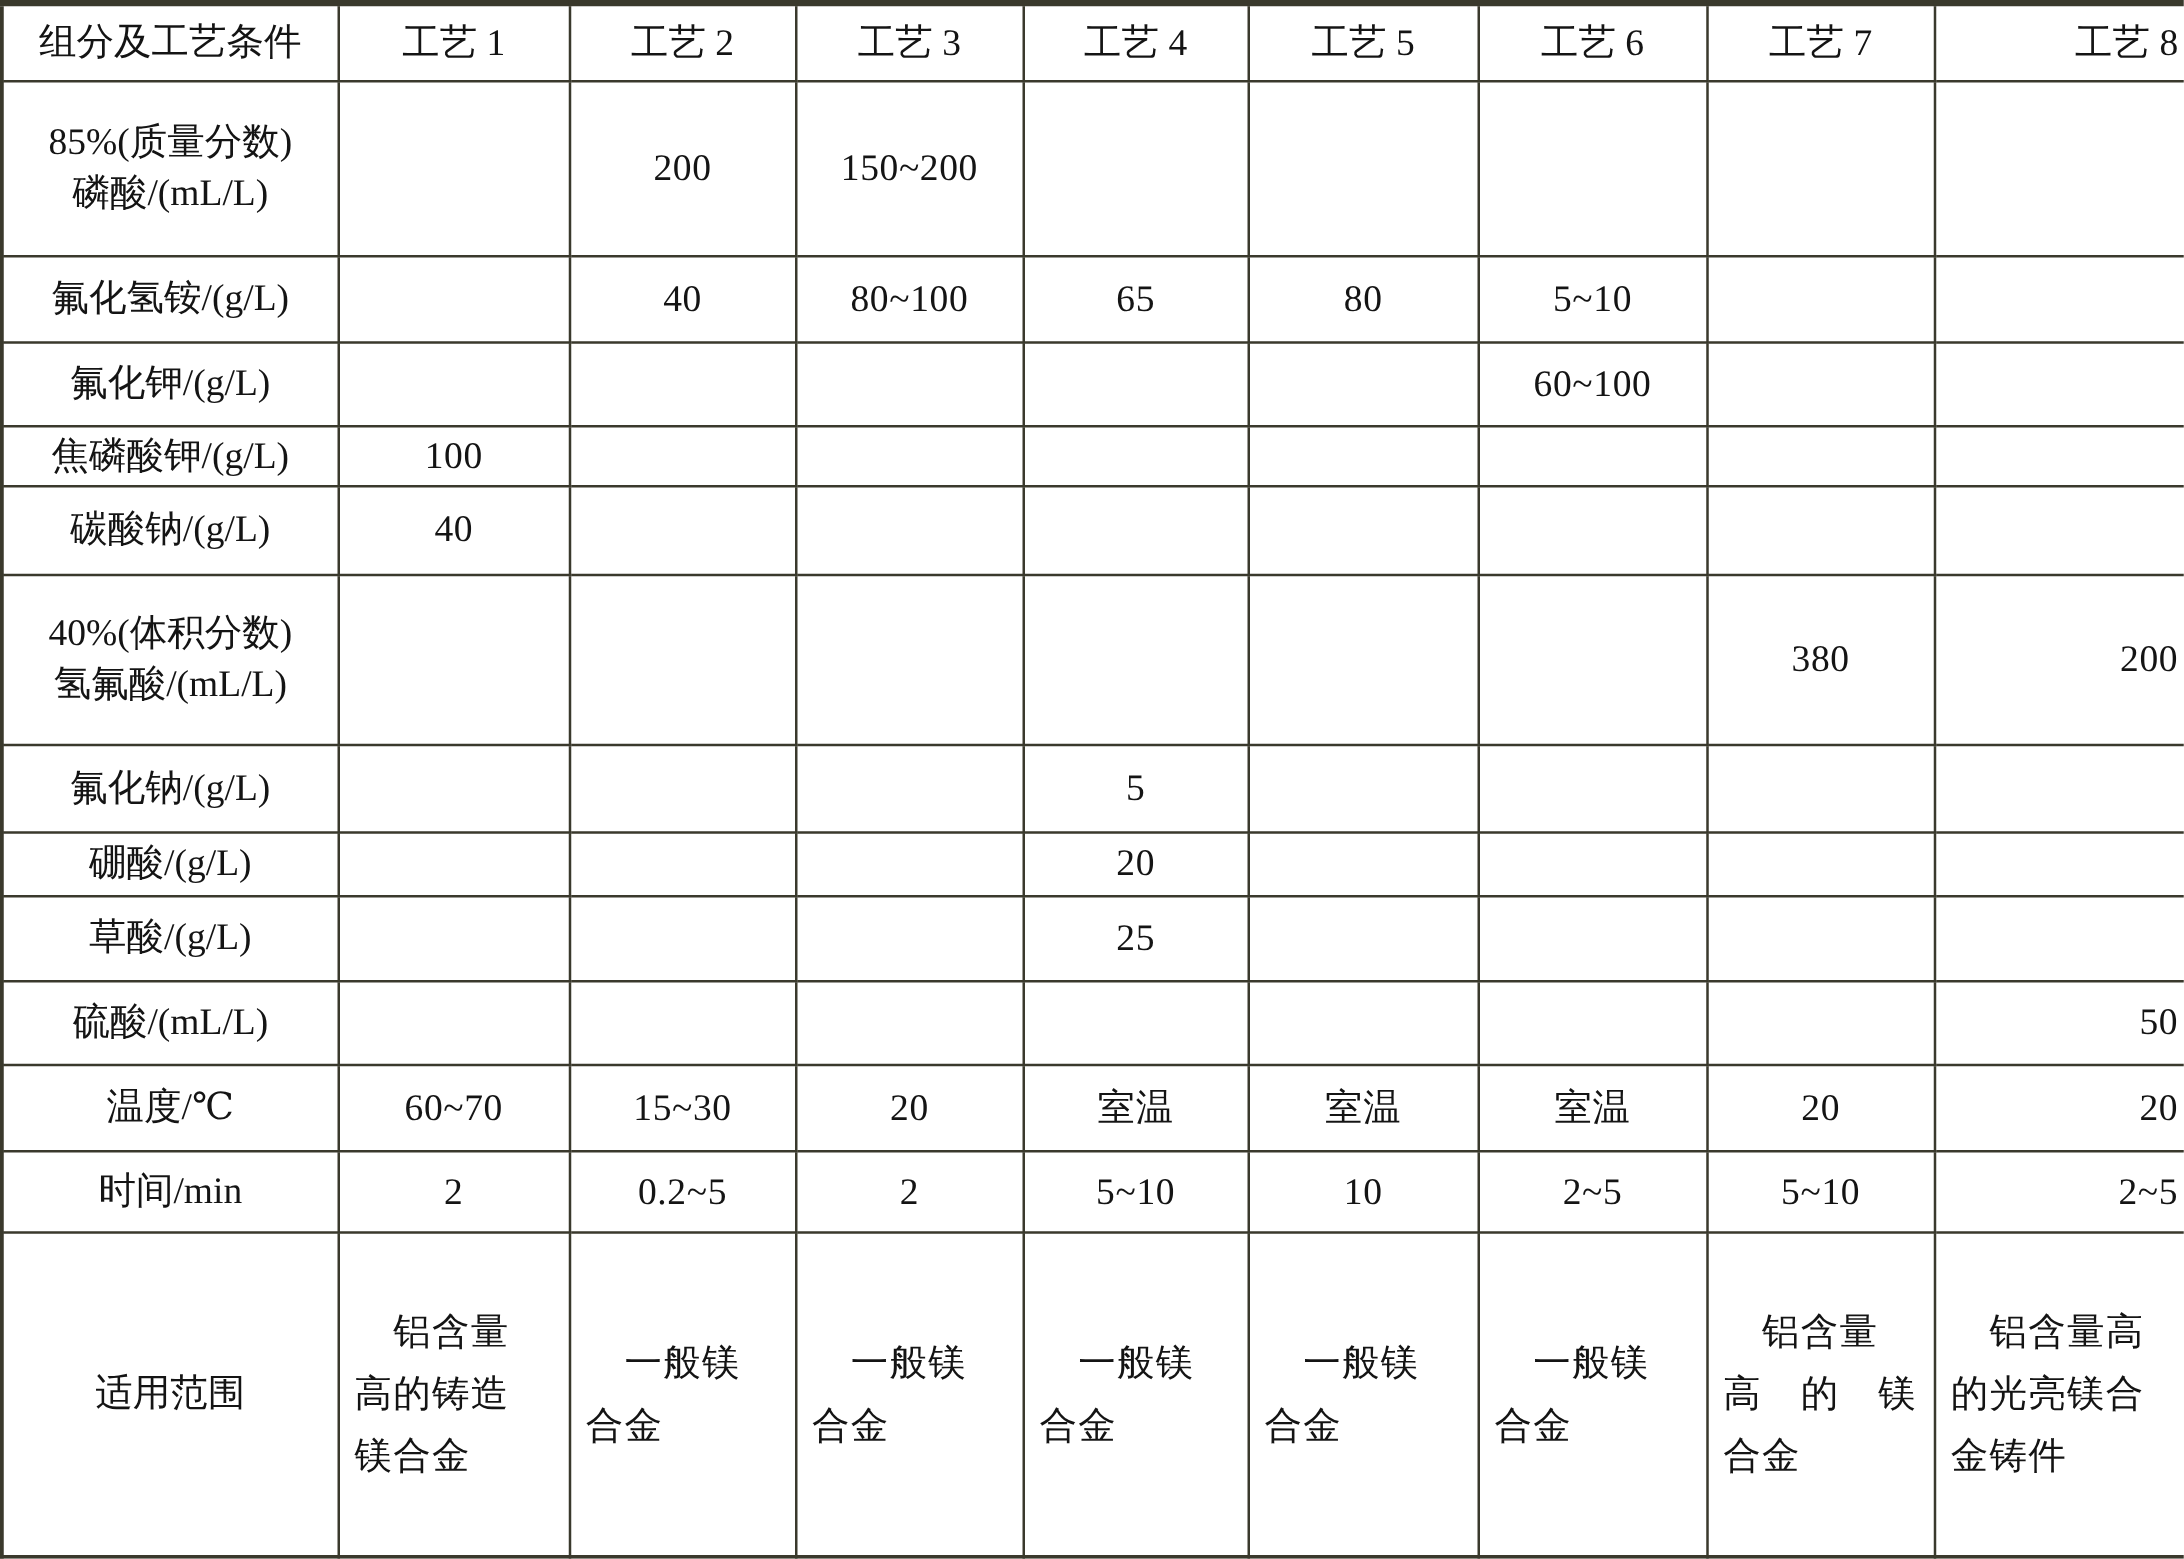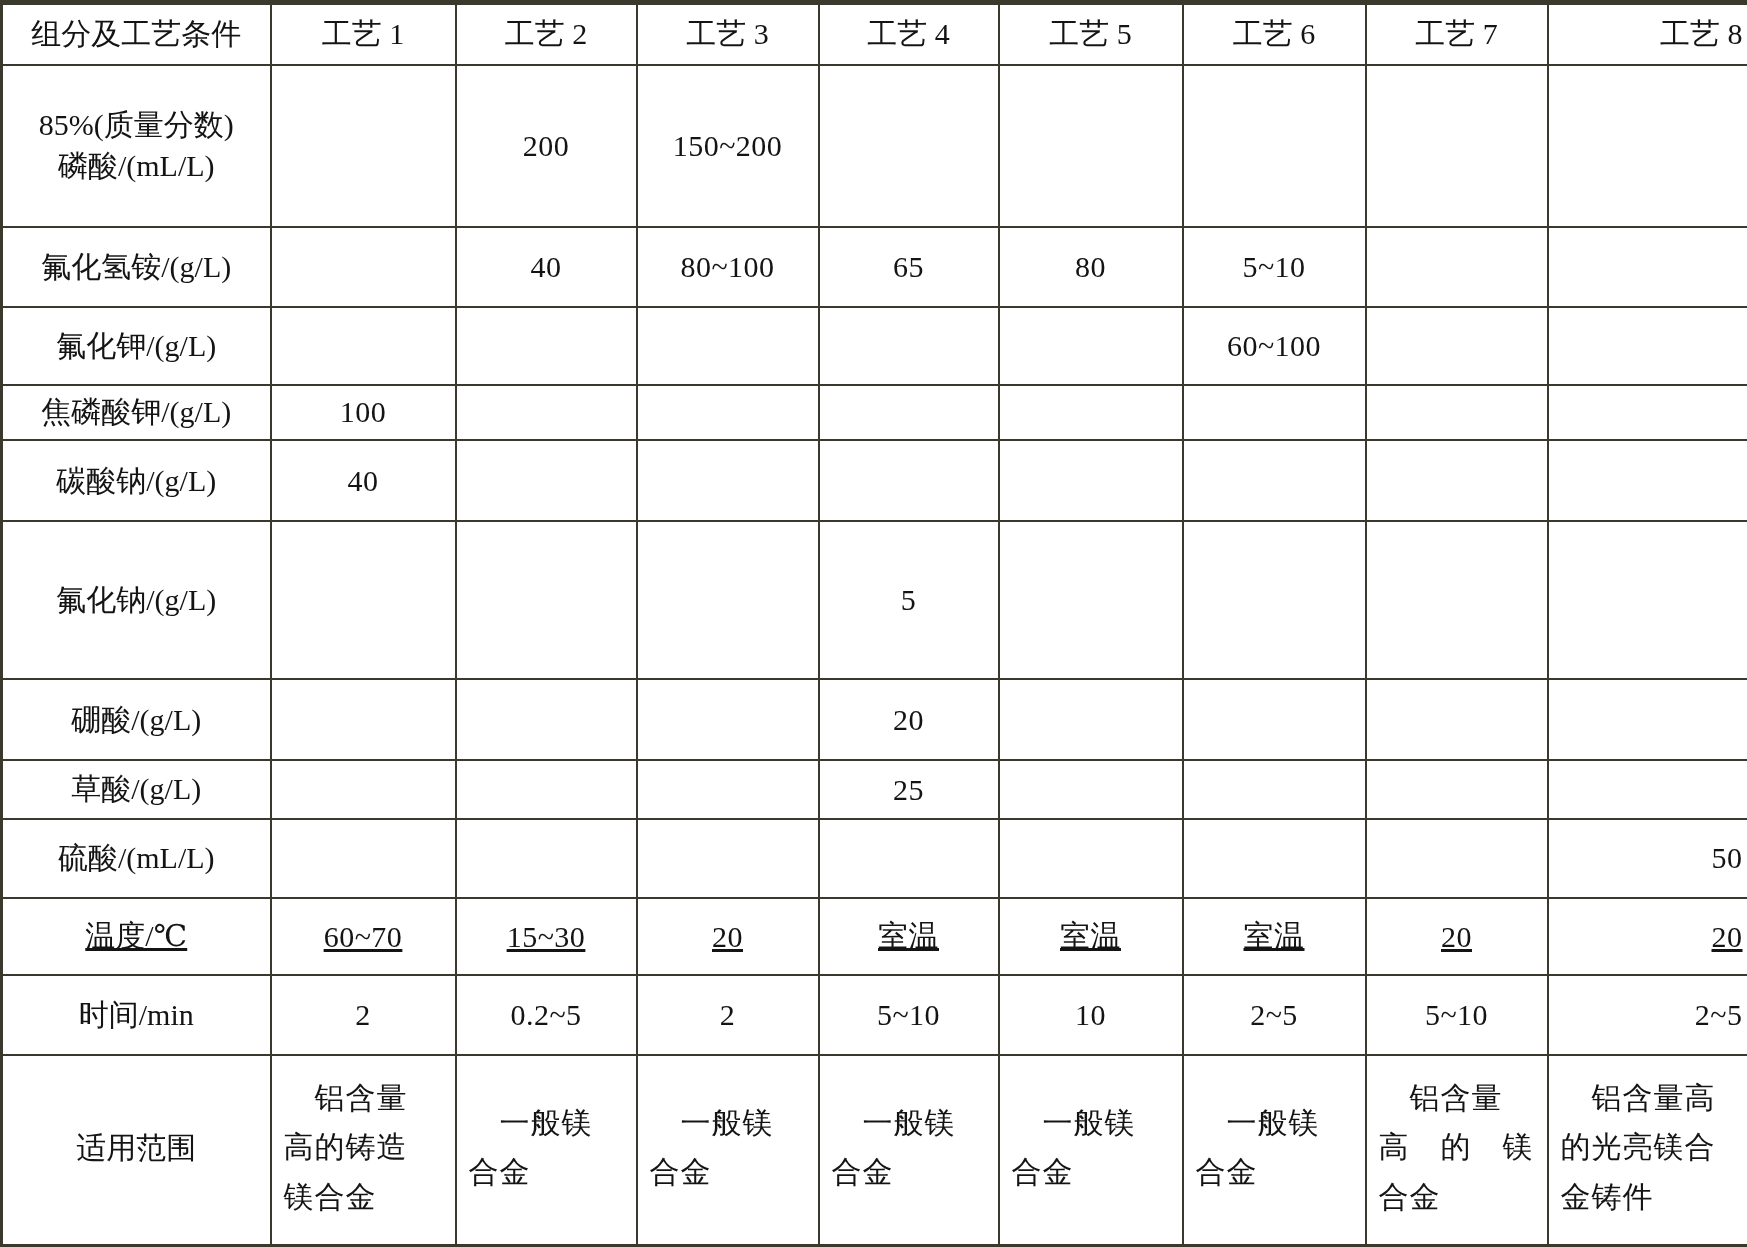--- a/index.html
+++ b/index.html
@@ -46,23 +46,23 @@
   thead tr { height: 62px; }
   tbody tr:nth-child(1)  { height: 136px; }
   tbody tr:nth-child(2)  { height: 67px; }
   tbody tr:nth-child(3)  { height: 65px; }
   tbody tr:nth-child(4)  { height: 46px; }
   tbody tr:nth-child(5)  { height: 68px; }
   tbody tr:nth-child(6)  { height: 132px; }
   tbody tr:nth-child(7)  { height: 68px; }
   tbody tr:nth-child(8)  { height: 49px; }
   tbody tr:nth-child(9)  { height: 66px; }
-  tbody tr:nth-child(10) { height: 65px; text-decoration: underline; }
+  tbody tr:nth-child(10) { height: 65px; }
   tbody tr:nth-child(11) { height: 67px; }
-  tbody tr:nth-child(12) { height: 63px; font-family: Liberation Mono, monospace; }
+  tbody tr:nth-child(12) { height: 63px; }
   tbody tr:nth-child(13) { height: 251px; }
 
   .row-label { white-space: pre-line; line-height: 1.35; }
   .value-cell { letter-spacing: 0.5px; }
   tr.scope-row .value-cell {
     text-align: left;
     white-space: pre-line;
     line-height: 1.65;
     padding: 4px 12px;
     letter-spacing: 1px;
@@ -150,20 +150,32 @@
           <td class="value-cell">40</td>
           <td class="value-cell"></td>
           <td class="value-cell"></td>
           <td class="value-cell"></td>
           <td class="value-cell"></td>
           <td class="value-cell"></td>
           <td class="value-cell"></td>
           <td class="value-cell col-last-cell"></td>
         </tr>
         <tr>
+          <th class="row-label">40%(体积分数)
+氢氟酸/(mL/L)</th>
+          <td class="value-cell"></td>
+          <td class="value-cell"></td>
+          <td class="value-cell"></td>
+          <td class="value-cell"></td>
+          <td class="value-cell"></td>
+          <td class="value-cell"></td>
+          <td class="value-cell">380</td>
+          <td class="value-cell col-last-cell">200</td>
+        </tr>
+        <tr>
           <th class="row-label">氟化钠/(g/L)</th>
           <td class="value-cell"></td>
           <td class="value-cell"></td>
           <td class="value-cell"></td>
           <td class="value-cell">5</td>
           <td class="value-cell"></td>
           <td class="value-cell"></td>
           <td class="value-cell"></td>
           <td class="value-cell col-last-cell"></td>
         </tr>

